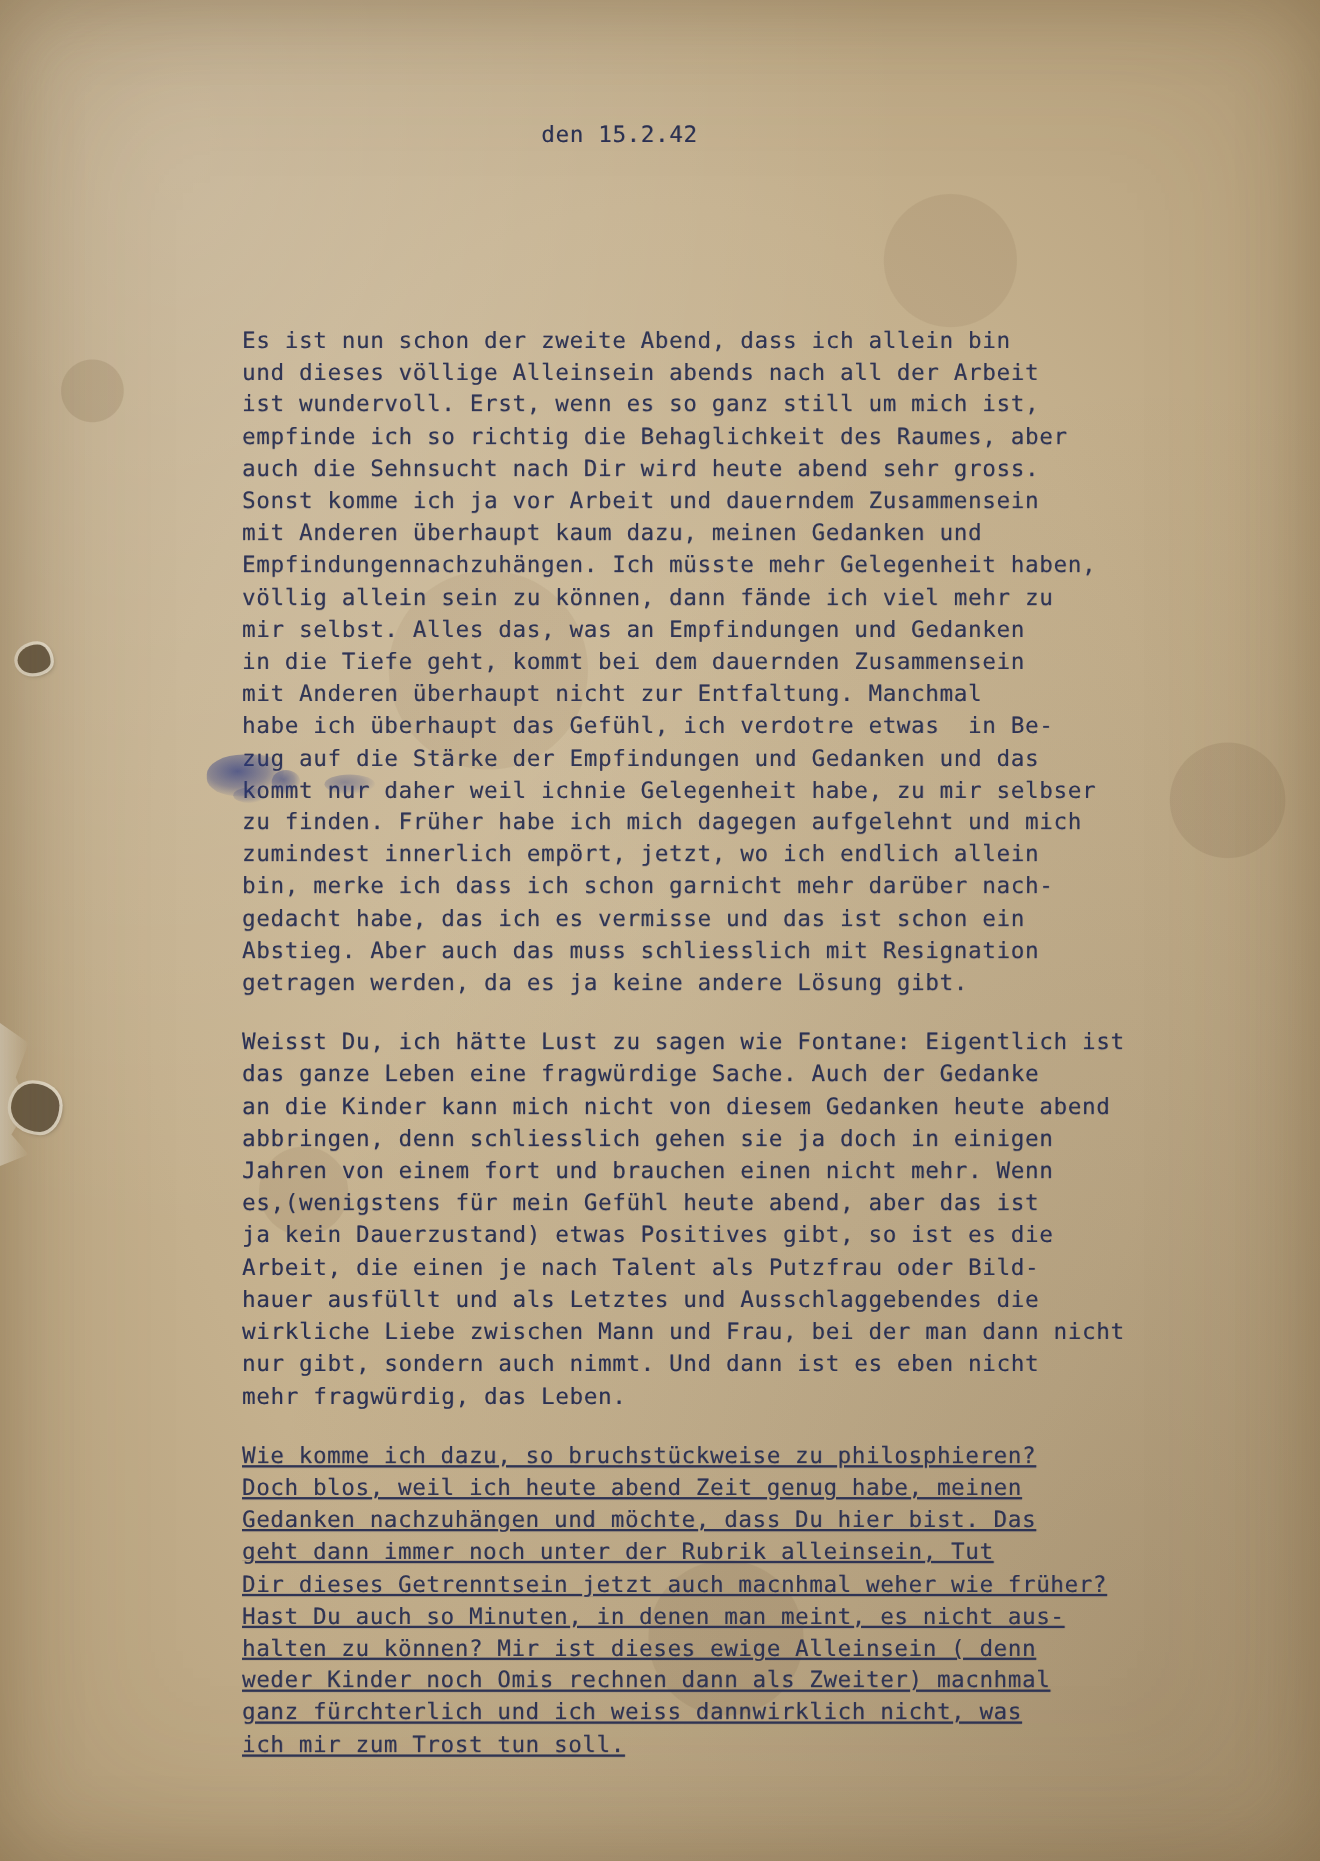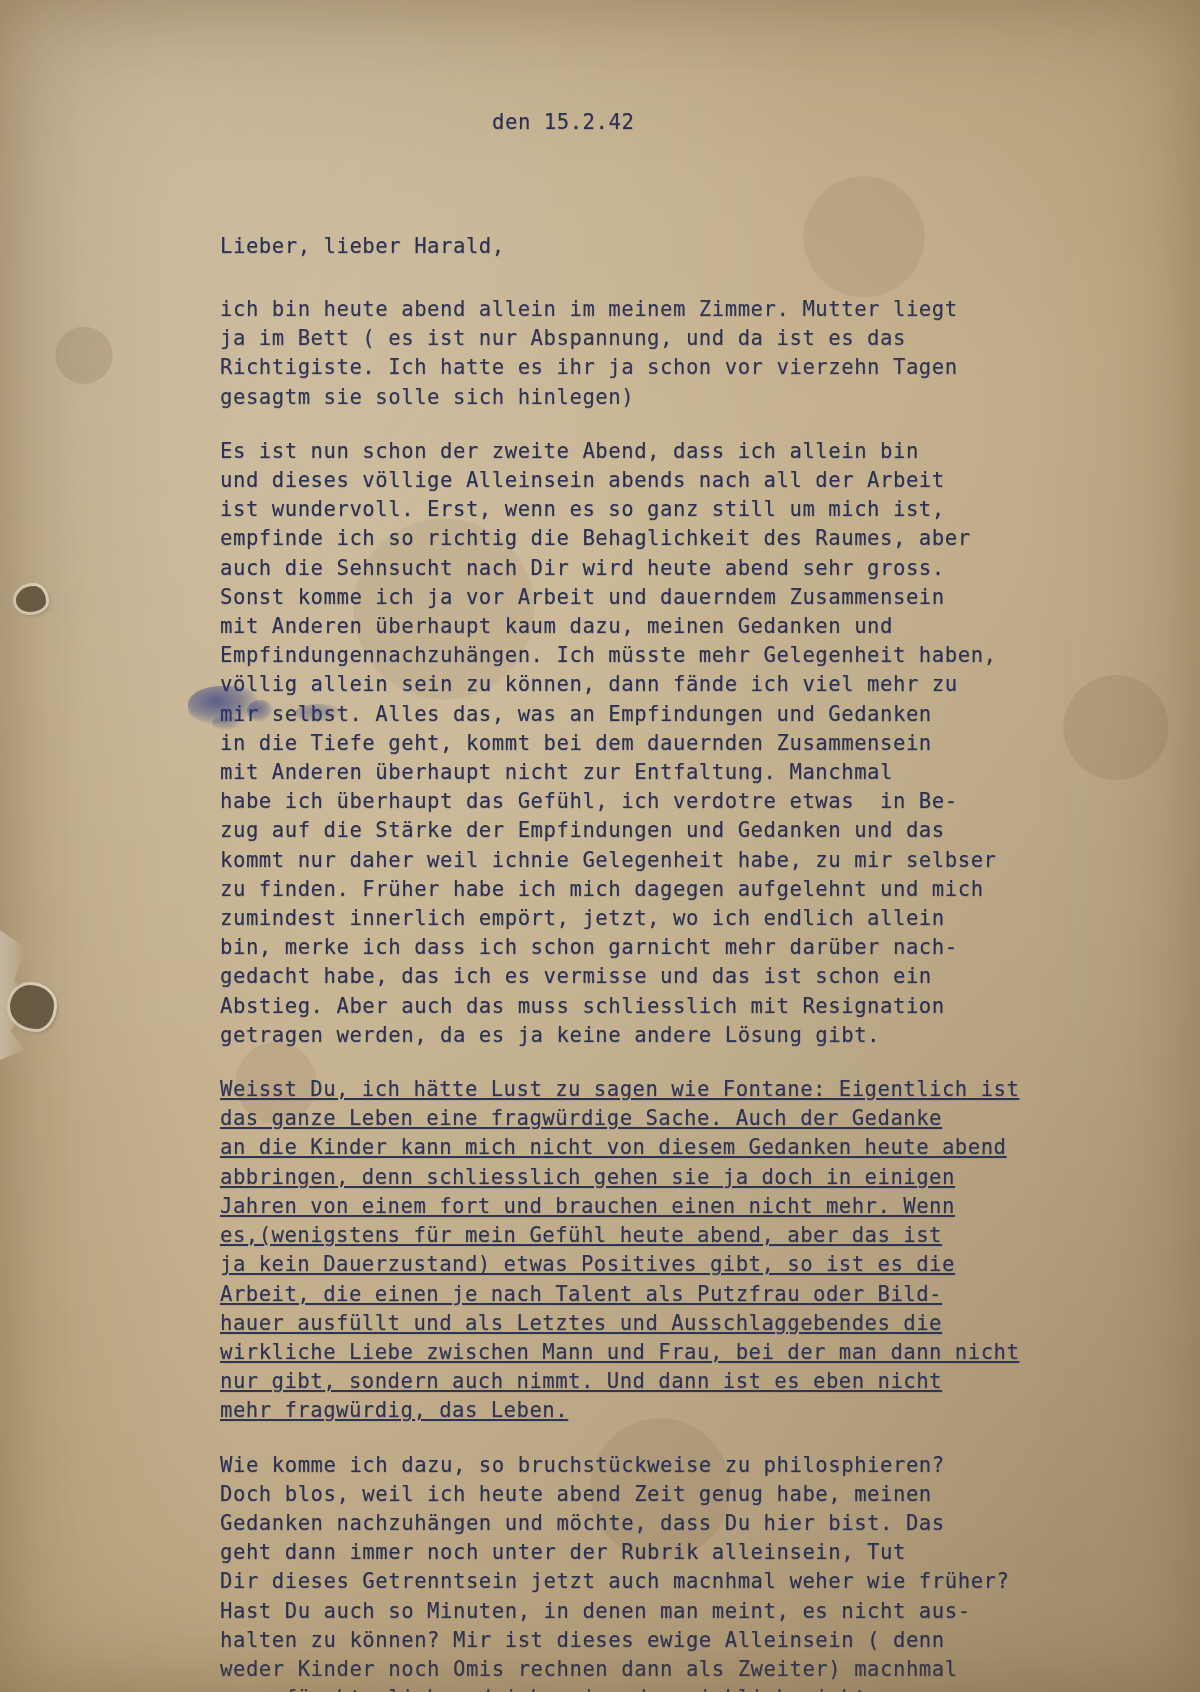--- a/index.html
+++ b/index.html
@@ -136,27 +136,22 @@
 <body>
 
 <div id="page">
 
   <div class="grain"></div>
 
   <div id="letter">
 
     <div class="tw date">den 15.2.42</div>
 
-    <div class="tw salutation">Lieber, lieber Harald,</div>
 
     <div class="body-block">
-      <p class="tw para">ich bin heute abend allein im meinem Zimmer. Mutter liegt
-ja im Bett ( es ist nur Abspannung, und da ist es das
-Richtigiste. Ich hatte es ihr ja schon vor vierzehn Tagen
-gesagtm sie solle sich hinlegen)</p>
       <p class="tw para">Es ist nun schon der zweite Abend, dass ich allein bin
 und dieses völlige Alleinsein abends nach all der Arbeit
 ist wundervoll. Erst, wenn es so ganz still um mich ist,
 empfinde ich so richtig die Behaglichkeit des Raumes, aber
 auch die Sehnsucht nach Dir wird heute abend sehr gross.
 Sonst komme ich ja vor Arbeit und dauerndem Zusammensein
 mit Anderen überhaupt kaum dazu, meinen Gedanken und
 Empfindungennachzuhängen. Ich müsste mehr Gelegenheit haben,
 völlig allein sein zu können, dann fände ich viel mehr zu
 mir selbst. Alles das, was an Empfindungen und Gedanken

